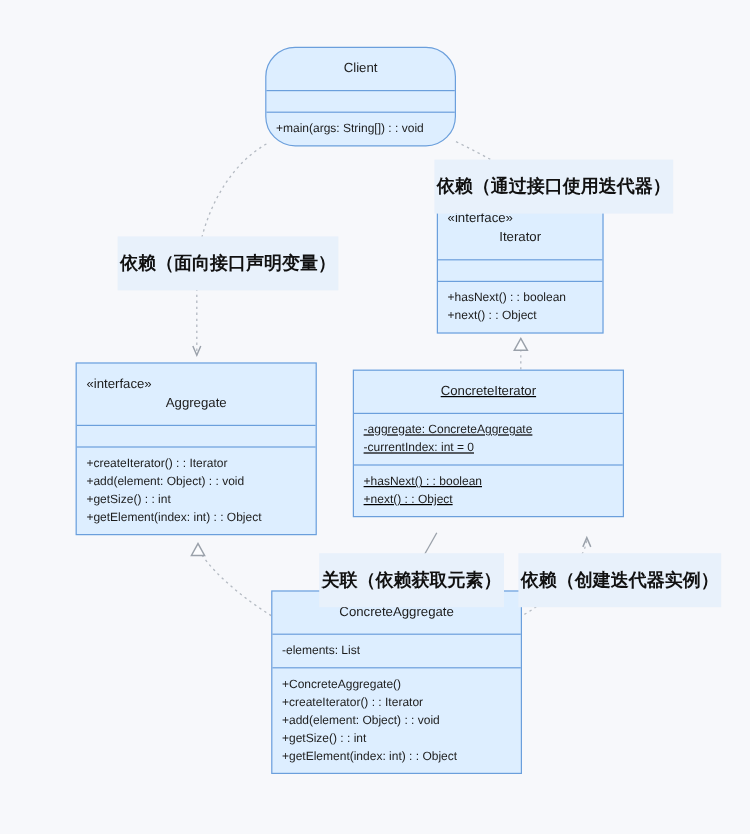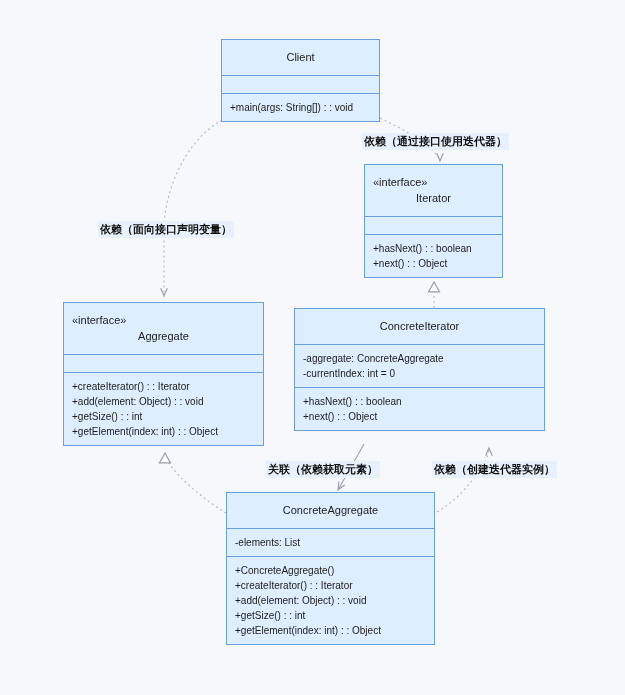--- a/index.html
+++ b/index.html
@@ -66,27 +66,27 @@
   }
   .uml-member {
     font-size: 10px;
     color: #1c1c1c;
     line-height: 15px;
     white-space: nowrap;
     text-align: left;
   }
   .edge-label {
     position: absolute;
-    font-size: 11px;
+    font-size: 15px;
     font-weight: bold;
     color: #111111;
     background: #e8f1fb;
     line-height: 15px;
     white-space: nowrap;
-    padding: 1px 2px;
+    padding: 15px 2px;
     z-index: 3;
   }
 </style>
 </head>
 <body>
 
 <div id="diagram">
 
   <svg class="edges" viewBox="0 0 625 695">
     <defs>
@@ -116,21 +116,21 @@
 
     <g>
       <path d="M364,444 L338,490" fill="none" stroke="#9aa1aa" stroke-width="1.1" marker-end="url(#open-arrow)"></path>
     </g>
 
     <g>
       <path d="M437,512 C458,500 476,478 486,460 C489,453 489,450 489,448" fill="none" stroke="#b4bac2" stroke-width="1.1" stroke-dasharray="2,3" marker-end="url(#open-arrow)"></path>
     </g>
   </svg>
 
-  <div class="uml-class" style="left:221px; top:39px; width:159px;">
+  <div class="uml-class" style="left:221px; top:39px; width:159px;border-radius:25px;">
     <div class="uml-compartment uml-head">
       <div class="uml-name">Client</div>
     </div>
     <div class="uml-compartment uml-empty"></div>
     <div class="uml-compartment">
       <div class="uml-member">+main(args: String[]) : : void</div>
     </div>
   </div>
 
   <div class="uml-class" style="left:364px; top:164px; width:139px;">
@@ -152,21 +152,21 @@
     </div>
     <div class="uml-compartment uml-empty"></div>
     <div class="uml-compartment">
       <div class="uml-member">+createIterator() : : Iterator</div>
       <div class="uml-member">+add(element: Object) : : void</div>
       <div class="uml-member">+getSize() : : int</div>
       <div class="uml-member">+getElement(index: int) : : Object</div>
     </div>
   </div>
 
-  <div class="uml-class" style="left:294px; top:308px; width:251px;">
+  <div class="uml-class" style="left:294px; top:308px; width:226px;text-decoration:underline;">
     <div class="uml-compartment uml-head">
       <div class="uml-name">ConcreteIterator</div>
     </div>
     <div class="uml-compartment">
       <div class="uml-member">-aggregate: ConcreteAggregate</div>
       <div class="uml-member">-currentIndex: int = 0</div>
     </div>
     <div class="uml-compartment">
       <div class="uml-member">+hasNext() : : boolean</div>
       <div class="uml-member">+next() : : Object</div>
@@ -184,19 +184,19 @@
       <div class="uml-member">+ConcreteAggregate()</div>
       <div class="uml-member">+createIterator() : : Iterator</div>
       <div class="uml-member">+add(element: Object) : : void</div>
       <div class="uml-member">+getSize() : : int</div>
       <div class="uml-member">+getElement(index: int) : : Object</div>
     </div>
   </div>
 
   <div class="edge-label" style="left:362px; top:133px;">依赖（通过接口使用迭代器）</div>
 
-  <div class="edge-label" style="left:98px; top:221px;">依赖（面向接口声明变量）</div>
+  <div class="edge-label" style="left:98px; top:197px;">依赖（面向接口声明变量）</div>
 
   <div class="edge-label" style="left:266px; top:461px;">关联（依赖获取元素）</div>
 
   <div class="edge-label" style="left:432px; top:461px;text-align:center;">依赖（创建迭代器实例）</div>
 
 </div>
 
 </body></html>

